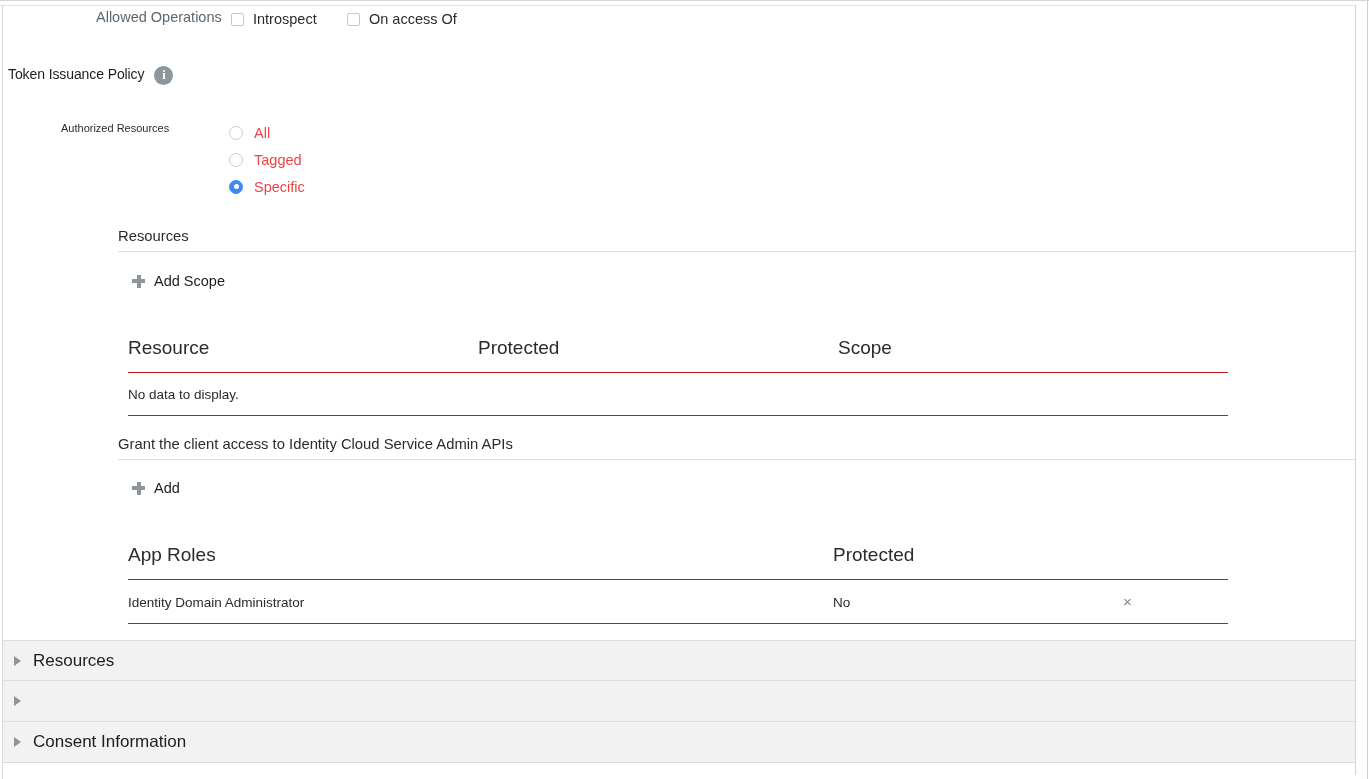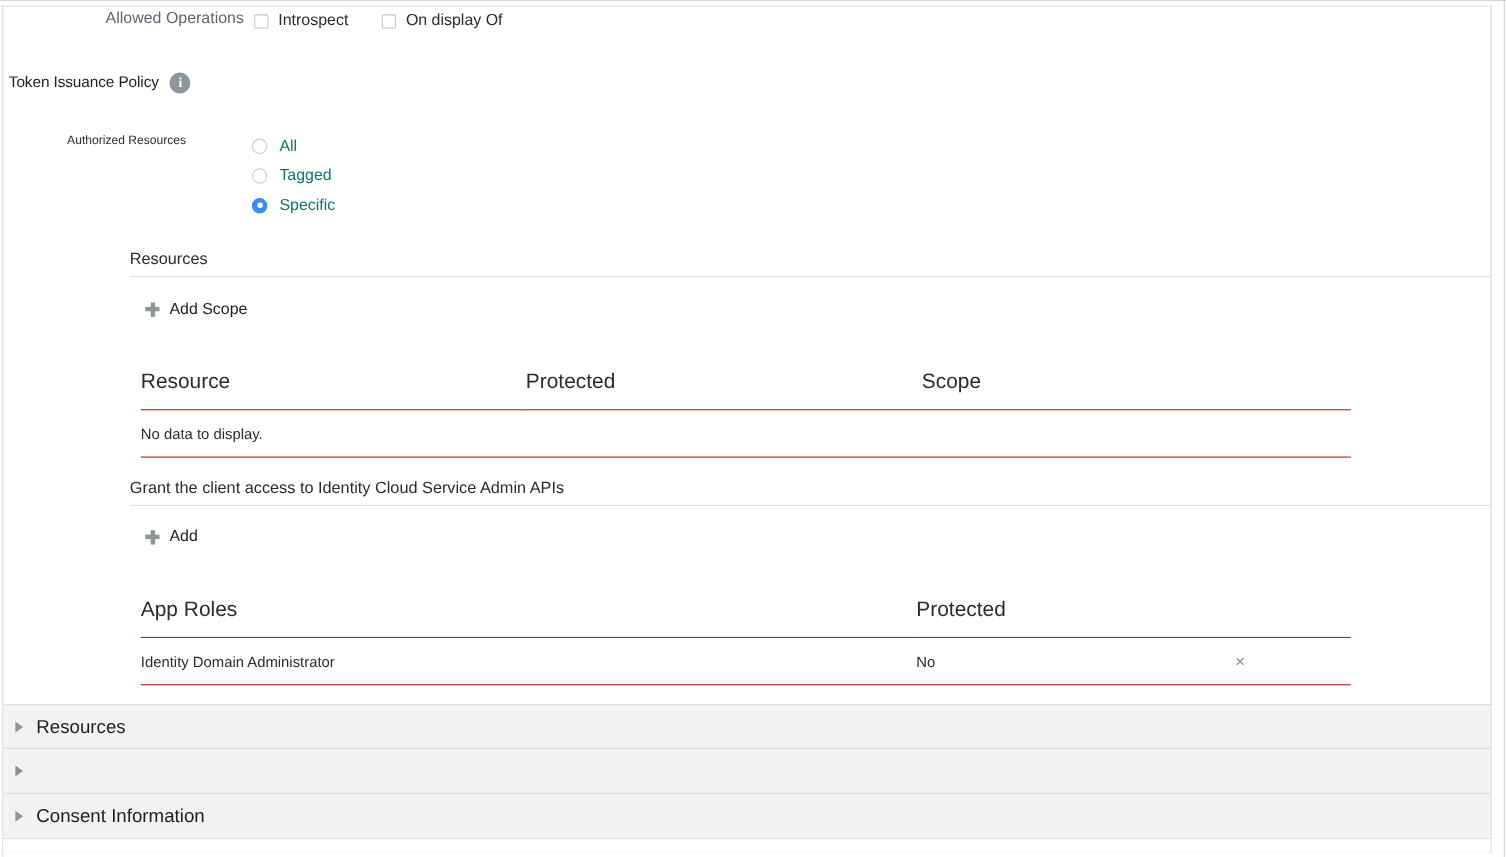--- a/index.html
+++ b/index.html
@@ -149,21 +149,21 @@
   .radio-dot {
     width: 5px; height: 5px;
     border-radius: 50%;
     background: #ffffff;
     display: none;
   }
   .radio-outer.sel .radio-dot { display: block; }
   .radio-label {
     margin-left: 11px;
     font-size: 14.5px;
-    color: #0f766e;
+    color: #ef4444;
     white-space: nowrap;
   }
 
   
   .sub-head {
     position: absolute;
     font-size: 14.8px;
     color: #2b2b2b;
     white-space: nowrap;
   }
@@ -284,21 +284,21 @@
   <div class="allowed-ops">
     <div class="allowed-ops-label">Allowed Operations</div>
 
     <label class="cb-wrap cb-introspect">
       <span class="cb-box"></span>
       <span class="cb-label">Introspect</span>
     </label>
 
     <label class="cb-wrap cb-onbehalf">
       <span class="cb-box"></span>
-      <span class="cb-label">On display Of</span>
+      <span class="cb-label">On access Of</span>
     </label>
   </div>
 
   <div class="section-title-row">
     <span class="section-title">Token Issuance Policy</span>
     <span class="info-icon">i</span>
   </div>
 
   <div class="auth-res-label">Authorized Resources</div>
 

